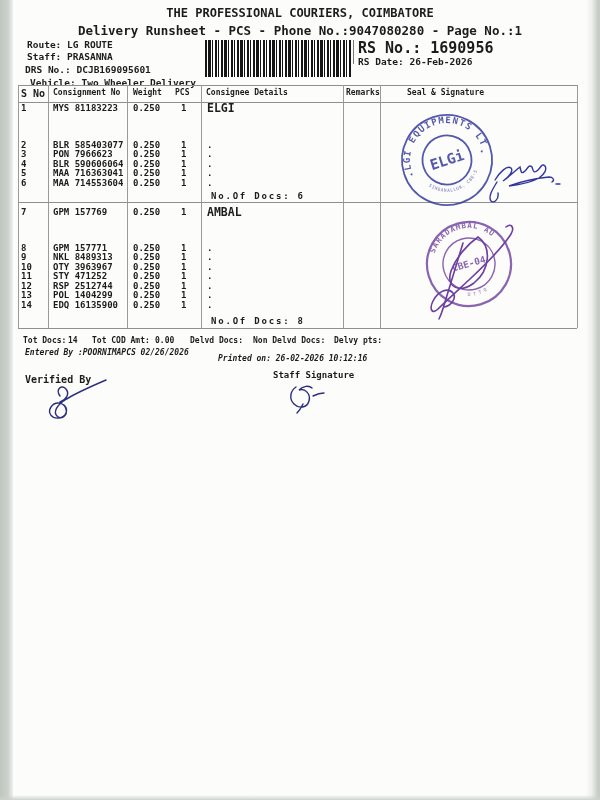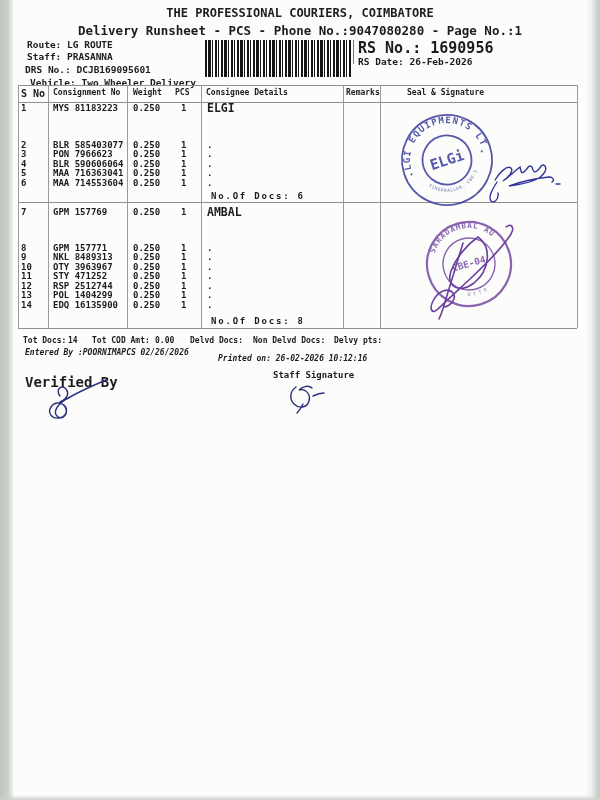--- a/index.html
+++ b/index.html
@@ -187,21 +187,21 @@
 <div class="t sum" style="left:23px;top:337px;">Tot Docs:</div>
 <div class="t sum" style="left:68px;top:337px;">14</div>
 <div class="t sum" style="left:92px;top:337px;">Tot COD Amt:</div>
 <div class="t sum" style="left:155px;top:337px;">0.00</div>
 <div class="t sum" style="left:190px;top:337px;">Delvd Docs:</div>
 <div class="t sum" style="left:253px;top:337px;">Non Delvd Docs:</div>
 <div class="t sum" style="left:334px;top:337px;">Delvy pts:</div>
 <div class="t sum i" style="left:25px;top:349px;">Entered By :POORNIMAPCS 02/26/2026</div>
 <div class="t sum i" style="left:218px;top:335px;margin-top:20px;">Printed on: 26-02-2026 10:12:16</div>
 
-<div class="t b" style="left:25px;top:375px;font-size:14px;">Verified By</div>
+<div class="t b" style="left:25px;top:375px;font-size:10px;">Verified By</div>
 <div class="t b" style="left:273px;top:371px;font-size:9px;">Staff Signature</div>
 
 <svg width="96" height="96" viewBox="0 0 96 96" style="left:399px;top:112px;transform:rotate(-18deg);opacity:.88;">
   <defs>
     <path id="elgi-arc-top" d="M11,48 A37,37 0 1 1 85,48"></path>
     <path id="elgi-arc-bot" d="M16,48 A32,32 0 0 0 80,48"></path>
   </defs>
   <circle cx="48" cy="48" r="45" fill="none" stroke="#3d41a0" stroke-width="1.8"></circle>
   <circle cx="48" cy="48" r="24.5" fill="none" stroke="#3d41a0" stroke-width="1.8"></circle>
   <text font-size="9" font-weight="700" fill="#3d41a0" letter-spacing="1.2">

